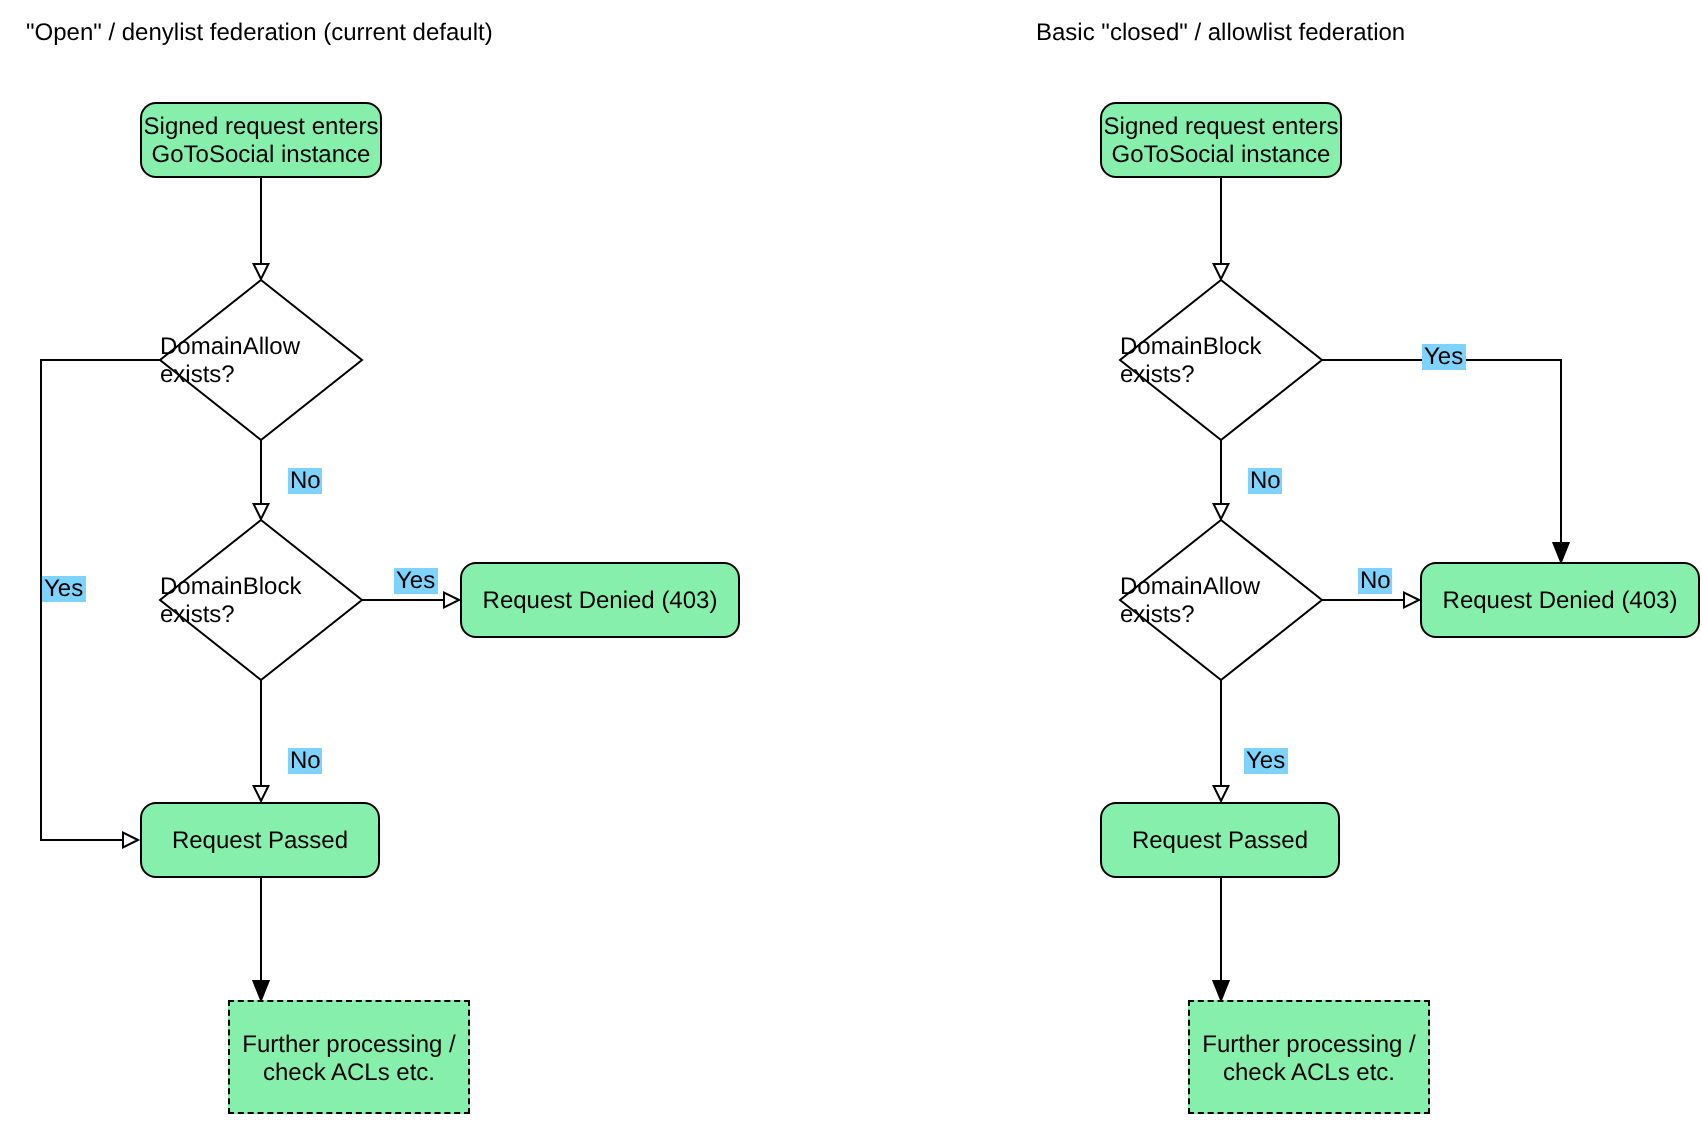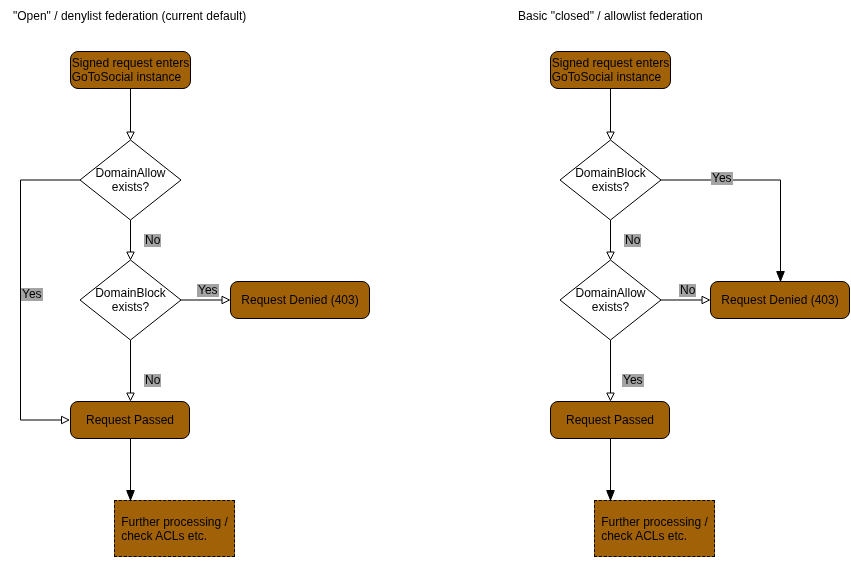--- a/index.html
+++ b/index.html
@@ -27,45 +27,45 @@
   .wires polygon.ah-solid { fill: #000000; stroke: #000000; stroke-width: 1; }
   .title {
     position: absolute;
     font-size: 12px;
     line-height: 14px;
     white-space: nowrap;
   }
   .node {
     position: absolute;
     box-sizing: border-box;
-    background: #a16207;
+    background: #86efac;
     border: 1px solid #000000;
     display: flex;
     align-items: center;
     justify-content: center;
-    text-align: left;
+    text-align: center;
     font-size: 12px;
     line-height: 14px;
     white-space: pre-line;
   }
   .node.rounded { border-radius: 8px; }
   .node.dashed { border-style: dashed; border-radius: 0; margin-left: 44px; }
   .dlabel {
     position: absolute;
     width: 101px;
-    text-align: center;
+    text-align: left;
     font-size: 12px;
     line-height: 14px;
     white-space: pre-line;
   }
   .elabel {
     position: absolute;
     font-size: 12px;
     line-height: 13px;
-    background: #a3a3a3;
+    background: #7dd3fc;
     padding: 0 1px;
     white-space: nowrap;
   }
 </style>
 </head>
 <body>
 
 <div class="canvas">
 
   <svg class="wires" width="851" height="561" viewBox="0 0 851 561">

